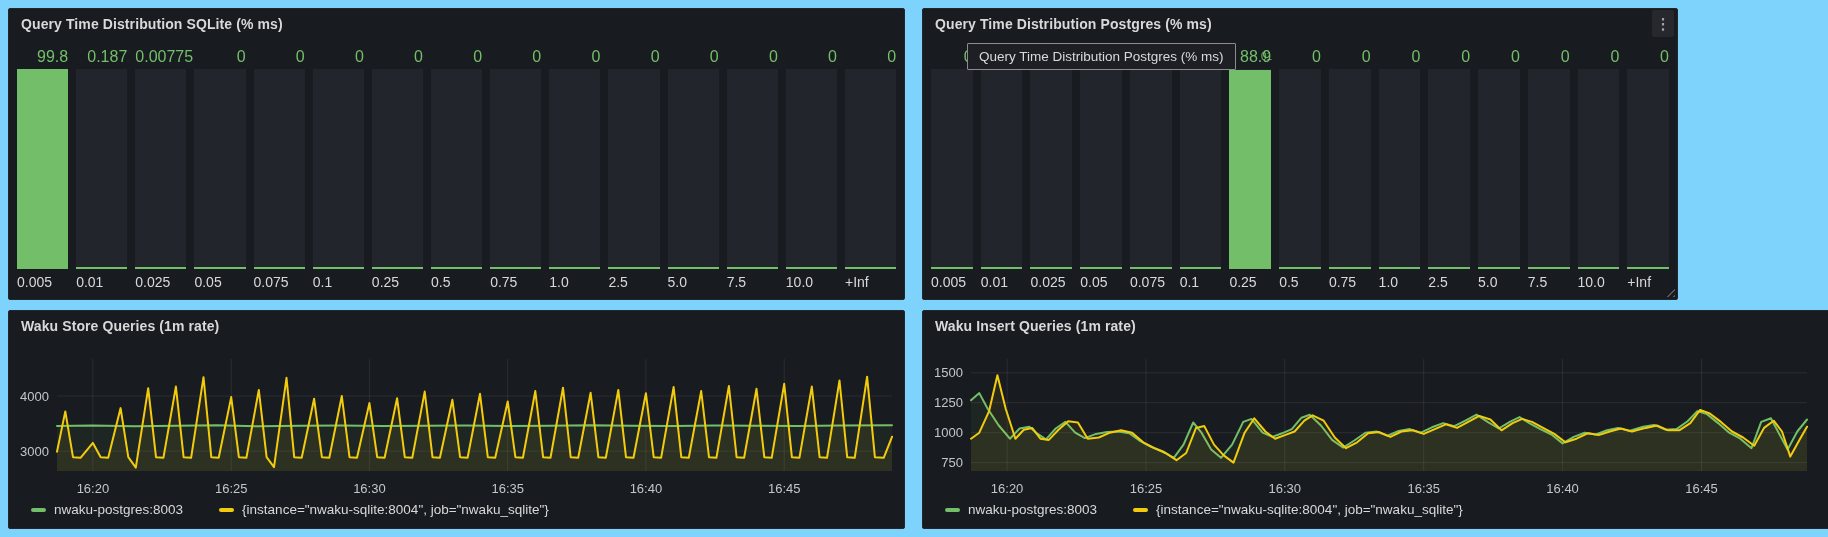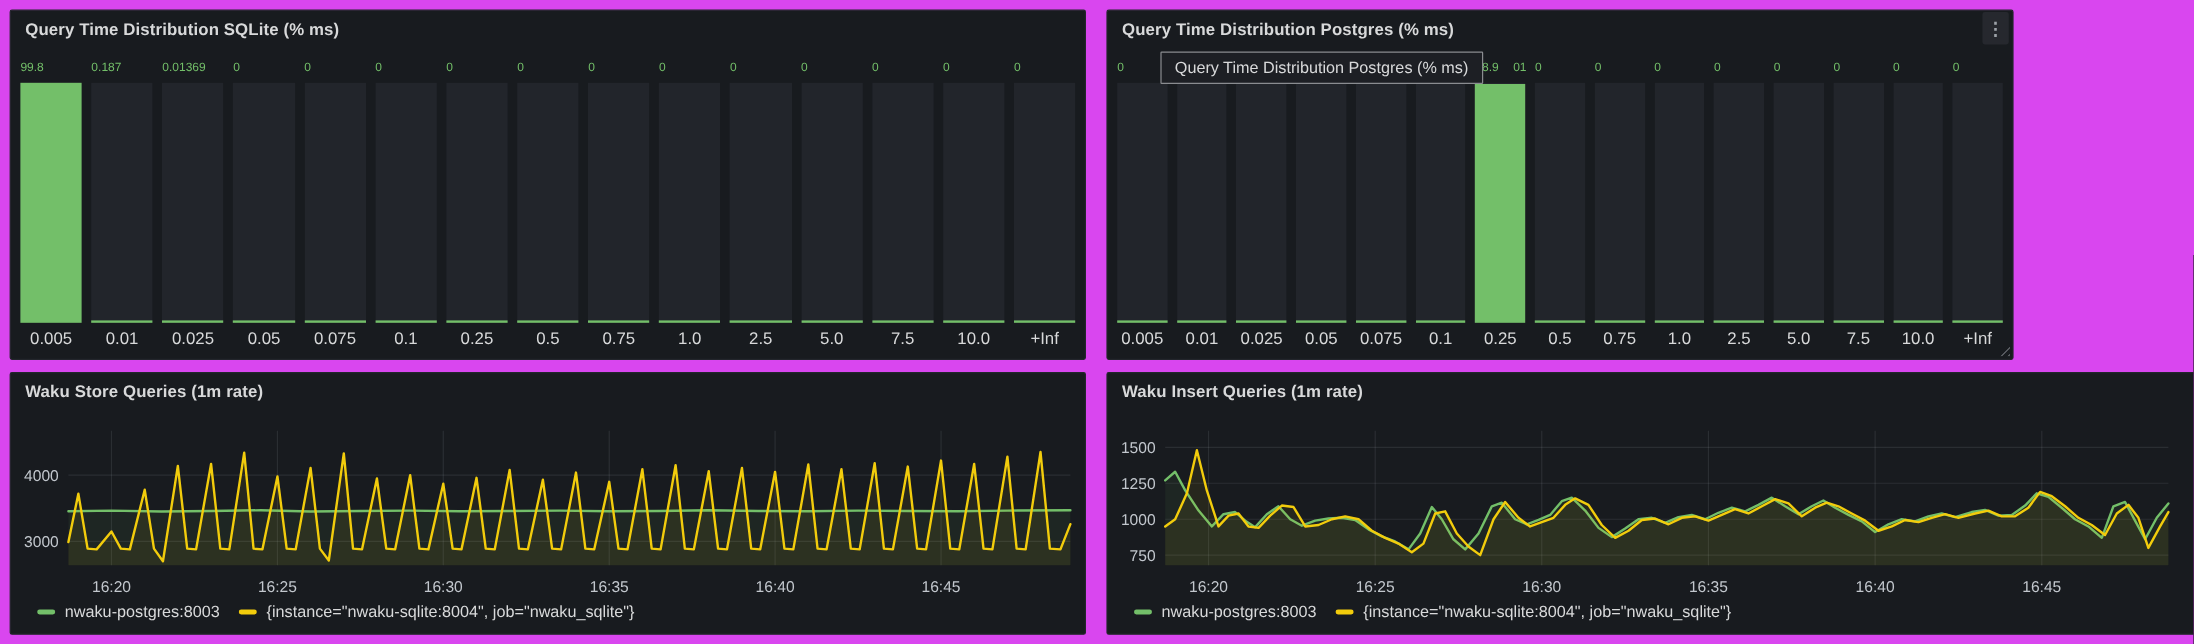--- a/index.html
+++ b/index.html
@@ -1,32 +1,32 @@
 <!DOCTYPE html>
 <html><head>
 <meta charset="utf-8">
 <style>
   html,body{margin:0;padding:0;background:#111217;}
   body{font-family:"Liberation Sans",sans-serif;}
-  .dashboard{position:relative;width:1828px;height:537px;background:#d946ef;overflow:hidden;}
+  .dashboard{position:relative;width:1828px;height:537px;background:#7dd3fc;overflow:hidden;}
   .panel{position:absolute;background:#181b1f;border:1px solid #23262c;border-radius:2px;box-sizing:border-box;}
   .panel-title{position:absolute;top:7px;left:12px;font-size:14px;font-weight:700;color:#d8d9da;letter-spacing:.1px;white-space:nowrap;z-index:2;}
   
   .bargauge{position:absolute;left:8px;right:8px;top:38px;bottom:6px;display:flex;gap:8px;}
   .bg-col{flex:1;display:flex;flex-direction:column;min-width:0;}
-  .bg-value{height:20px;text-align:left;color:#73bf69;font-size:10px;line-height:20px;white-space:nowrap;}
+  .bg-value{height:20px;text-align:right;color:#73bf69;font-size:16px;line-height:20px;white-space:nowrap;}
   .bg-bar{flex:1;margin-top:2px;position:relative;background:#22252b;}
   .bg-fill{position:absolute;left:0;right:0;bottom:0;background:#73bf69;min-height:2px;}
-  .bg-tick{height:24px;line-height:26px;text-align:center;color:#d8d9da;font-size:14px;white-space:nowrap;}
+  .bg-tick{height:24px;line-height:26px;color:#d8d9da;font-size:14px;white-space:nowrap;}
   
   .ts-svg{position:absolute;left:0;top:40px;display:block;}
   .grid{stroke:rgba(210,218,228,0.10);stroke-width:1;}
   .ytick{fill:#c2c7cd;font-size:13px;text-anchor:end;}
   .xtick{fill:#c2c7cd;font-size:13px;text-anchor:middle;}
-  .legend{position:absolute;left:22px;top:191px;display:flex;gap:16px;align-items:center;}
+  .legend{position:absolute;left:22px;top:191px;display:flex;gap:36px;align-items:center;}
   .legend-item{display:flex;align-items:center;gap:8px;color:#d8d9da;font-size:13.5px;white-space:nowrap;}
   .dash{width:15px;height:4px;border-radius:2px;display:inline-block;flex:none;}
   
   .tooltip{position:absolute;left:44px;top:34px;background:#1d1f24;border:1px solid #8a8c90;color:#d8d9da;
            font-size:13.5px;padding:5px 11px;white-space:nowrap;z-index:6;border-radius:1px;}
   .kebab{position:absolute;top:1px;right:3px;width:22px;height:27px;background:#26282e;border-radius:2px;
          display:flex;align-items:center;justify-content:center;color:#9da2a8;font-size:15px;font-weight:700;z-index:5;}
   .partial-value{position:absolute;top:38px;left:338px;color:#73bf69;font-size:10px;line-height:20px;z-index:2;}
   .resize-handle{position:absolute;right:2px;bottom:2px;width:9px;height:9px;
          background:repeating-linear-gradient(-45deg,#55585e 0 1.5px,transparent 1.5px 4.5px);
@@ -48,21 +48,21 @@
           <div class="bg-tick">0.005</div>
         </div>
         <div class="bg-col">
           <div class="bg-value">0.187</div>
           <div class="bg-bar">
             <div class="bg-fill" style="height: 0.153%;"></div>
           </div>
           <div class="bg-tick">0.01</div>
         </div>
         <div class="bg-col">
-          <div class="bg-value">0.01369</div>
+          <div class="bg-value">0.00775</div>
           <div class="bg-bar">
             <div class="bg-fill" style="height: 0.00775%;"></div>
           </div>
           <div class="bg-tick">0.025</div>
         </div>
         <div class="bg-col">
           <div class="bg-value">0</div>
           <div class="bg-bar">
             <div class="bg-fill" style="height: 0%;"></div>
           </div>

